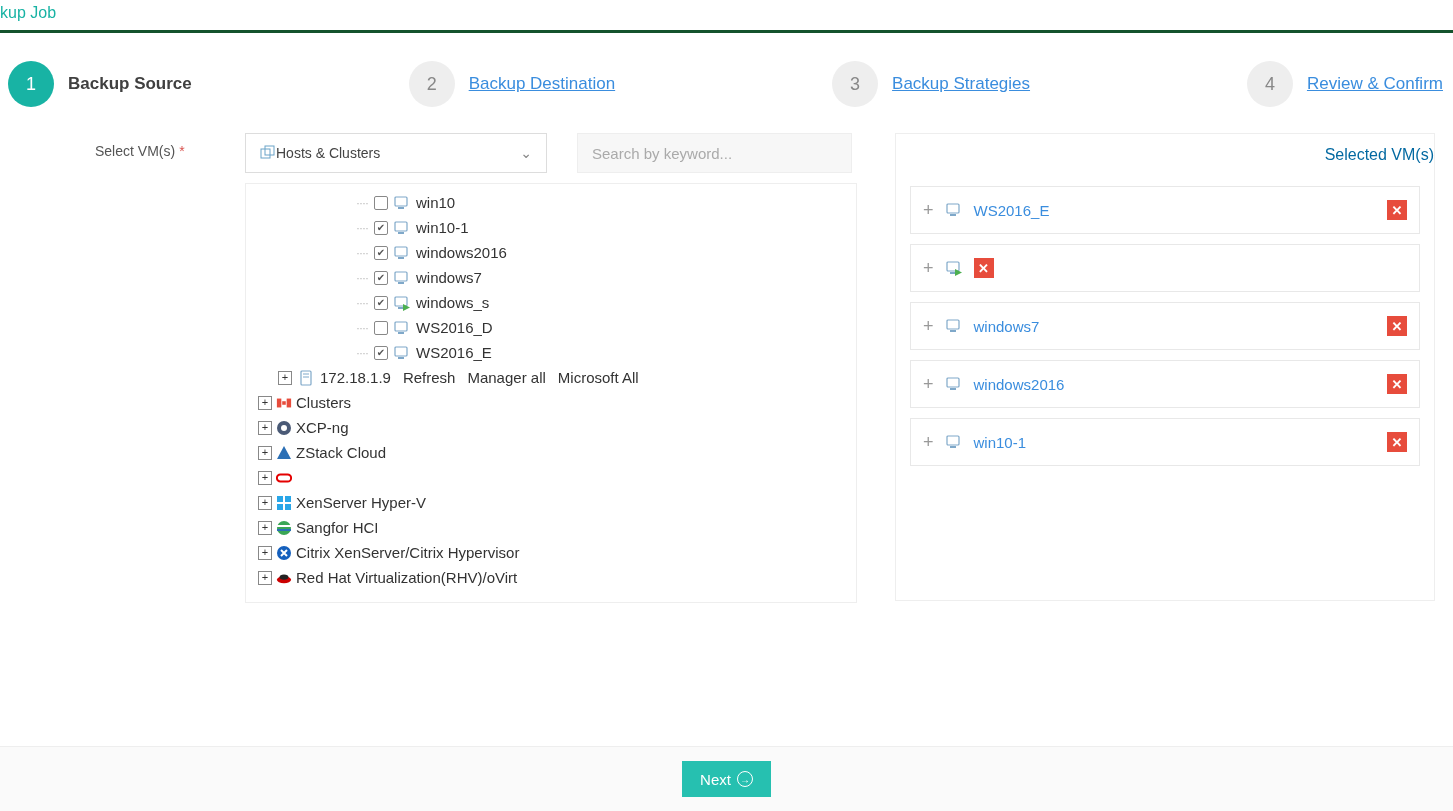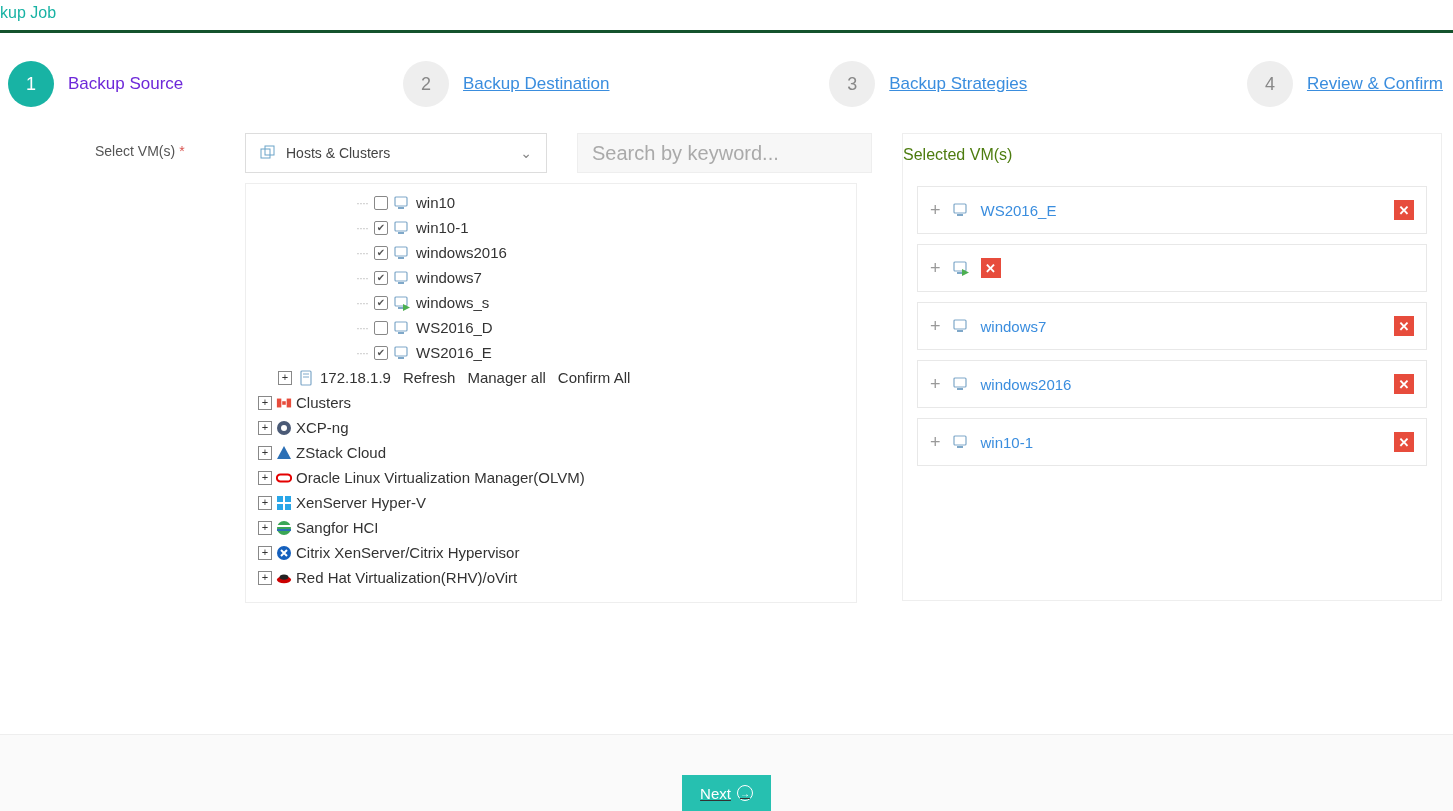--- a/index.html
+++ b/index.html
@@ -5,53 +5,53 @@
   * { box-sizing: border-box; margin: 0; padding: 0; font-family: -apple-system, BlinkMacSystemFont, "Segoe UI", Arial, sans-serif; }
   body { background: #fff; width: 1453px; height: 811px; position: relative; overflow: hidden; color: #333; font-size: 14px; }
   .page-title { color: #18b3a4; font-size: 16px; padding: 4px 0 8px 0; }
   .header-bar { border-bottom: 3px solid #14532d; margin-bottom: 10px; }
   .wizard { display: flex; align-items: center; justify-content: space-between; padding: 18px 10px 26px 8px; }
   .step { display: flex; align-items: center; gap: 14px; }
   .circle { width: 46px; height: 46px; border-radius: 50%; display: flex; align-items: center; justify-content: center; font-size: 18px; }
   .circle.active { background: #18b3a4; color: #fff; }
   .circle.inactive { background: #eeeeee; color: #888; }
   .step-label { font-size: 17px; }
-  .step-label.active { color: #6d28d9; }
+  .step-label.active { color: #404040; font-weight: bold; }
   .step-label.inactive { color: #3a8dde; text-decoration: underline; }
   .content { display: flex; align-items: flex-start; padding: 0 18px 0 95px; gap: 30px; }
   .left-col { flex: 0 0 120px; padding-top: 10px; font-size: 14px; color: #555; white-space: nowrap; }
   .left-col .req { color: #d9534f; margin-left: 4px; }
   .mid-col { flex: 1; display: flex; flex-direction: column; }
   .row-controls { display: flex; gap: 30px; margin-bottom: 10px; }
   .dropdown { flex: 0 0 302px; height: 40px; border: 1px solid #ddd; background: #fff; display: flex; align-items: center; justify-content: space-between; padding: 0 14px; color: #444; cursor: pointer; }
-  .dd-left { display: flex; align-items: flex-end; gap: 10px; }
-  .search { flex: 0 0 275px; height: 40px; border: 1px solid #eee; background: #f7f7f7; padding: 0 14px; font-size: 20px; color: #666; }
+  .dd-left { display: flex; align-items: flex-end; }
+  .search { flex: 0 0 275px; height: 40px; border: 1px solid #eee; background: #f7f7f7; padding: 0 14px; font-size: 15px; color: #666; }
   .search::placeholder { color: #aaa; }
   .tree-wrap { width: 612px; height: 420px; border: 1px solid #eee; position: relative; overflow: hidden; }
   .tree-inner { position: absolute; inset: 0; overflow: auto; padding-top: 6px; }
   .tree-inner::-webkit-scrollbar { width: 14px; height: 14px; }
   .tree-inner::-webkit-scrollbar-track { background: #f0f0f0; }
   .tree-inner::-webkit-scrollbar-thumb { background: #cfcfcf; }
   .vm-row { display: flex; align-items: center; gap: 6px; height: 25px; padding-left: 110px; font-size: 15px; color: #333; }
   .vm-row .dotline { color: #bbb; font-size: 12px; letter-spacing: -1px; }
   .chk { width: 14px; height: 14px; border: 1px solid #888; border-radius: 2px; display: inline-flex; align-items: center; justify-content: center; font-size: 10px; color: #555; background: #fff; }
   .chk.checked::after { content: "✔"; }
   .host-row { display: flex; align-items: center; gap: 6px; height: 25px; padding-left: 32px; font-size: 15px; }
   .plat-row { display: flex; align-items: center; gap: 4px; height: 25px; padding-left: 12px; font-size: 15px; }
   .expander { width: 14px; height: 14px; border: 1px solid #888; display: inline-flex; align-items: center; justify-content: center; font-size: 11px; line-height: 1; color: #333; background: #fff; cursor: pointer; }
   .action-link { color: #333; margin-left: 6px; cursor: pointer; font-size: 15px; }
   .ico { width: 16px; height: 16px; display: inline-flex; align-items: center; justify-content: center; }
   .right-col { flex: 0 0 540px; }
   .sel-panel { border: 1px solid #eee; min-height: 468px; }
-  .sel-title { text-align: left; color: #4d7c0f; font-size: 16px; padding: 12px 0; }
+  .sel-title { text-align: right; color: #0369a1; font-size: 16px; padding: 12px 0; }
   .sel-item { margin: 10px 14px; border: 1px solid #e8e8e8; height: 48px; display: flex; align-items: center; padding: 0 12px; gap: 12px; }
   .sel-item .plus { color: #999; font-size: 18px; line-height: 1; cursor: pointer; }
   .sel-item .name { color: #3a8dde; font-size: 15px; flex: 1; }
   .sel-item .remove { width: 20px; height: 20px; background: #e74c3c; color: #fff; display: flex; align-items: center; justify-content: center; font-weight: bold; font-size: 13px; cursor: pointer; }
-  .footer { position: absolute; left: 0; right: 0; bottom: 0; height: 77px; background: #fafafa; border-top: 1px solid #eee; display: flex; align-items: flex-end; justify-content: center; text-decoration: underline; }
+  .footer { position: absolute; left: 0; right: 0; bottom: 0; height: 65px; background: #fafafa; border-top: 1px solid #eee; display: flex; align-items: center; justify-content: center; }
   .next-btn { background: #26c0b0; color: #fff; border: none; height: 36px; padding: 0 18px; font-size: 15px; display: flex; align-items: center; gap: 6px; cursor: pointer; }
   .next-btn .arrow-circ { width: 16px; height: 16px; border: 1.5px solid #fff; border-radius: 50%; display: inline-flex; align-items: center; justify-content: center; font-size: 10px; }
 </style>
 </head>
 <body>
 
 <div class="header-bar">
   <div class="page-title">kup Job</div>
 </div>
 
@@ -181,21 +181,21 @@
             <span class="ico">
               <svg width="16" height="16" viewBox="0 0 16 16">
                 <rect x="3" y="1" width="10" height="14" rx="1" fill="none" stroke="#7fa8c9" stroke-width="1.2"></rect>
                 <line x1="5" y1="4" x2="11" y2="4" stroke="#7fa8c9"></line>
                 <line x1="5" y1="7" x2="11" y2="7" stroke="#7fa8c9"></line>
               </svg>
             </span>
             <span>172.18.1.9</span>
             <span class="action-link">Refresh</span>
             <span class="action-link">Manager all</span>
-            <span class="action-link">Confirm All</span>
+            <span class="action-link">Microsoft All</span>
           </div>
           <div class="plat-row">
             <span class="expander">+</span>
             <span class="ico">
               <svg width="18" height="16" viewBox="0 0 18 16">
                 <rect x="1" y="3" width="5" height="10" fill="#e74c3c"></rect>
                 <rect x="12" y="3" width="5" height="10" fill="#e74c3c"></rect>
                 <rect x="7" y="6" width="4" height="4" fill="#e74c3c"></rect>
               </svg>
             </span>
@@ -220,21 +220,20 @@
             </span>
             <span>ZStack Cloud</span>
           </div>
           <div class="plat-row">
             <span class="expander">+</span>
             <span class="ico">
               <svg width="18" height="16" viewBox="0 0 18 16">
                 <rect x="1" y="4" width="16" height="8" rx="4" fill="none" stroke="#e40000" stroke-width="2.2"></rect>
               </svg>
             </span>
-            <span>Oracle Linux Virtualization Manager(OLVM)</span>
           </div>
           <div class="plat-row">
             <span class="expander">+</span>
             <span class="ico">
               <svg width="16" height="16" viewBox="0 0 16 16">
                 <rect x="1" y="1" width="6" height="6" fill="#29a6e8"></rect>
                 <rect x="9" y="1" width="6" height="6" fill="#29a6e8"></rect>
                 <rect x="1" y="9" width="6" height="6" fill="#29a6e8"></rect>
                 <rect x="9" y="9" width="6" height="6" fill="#29a6e8"></rect>
               </svg>

